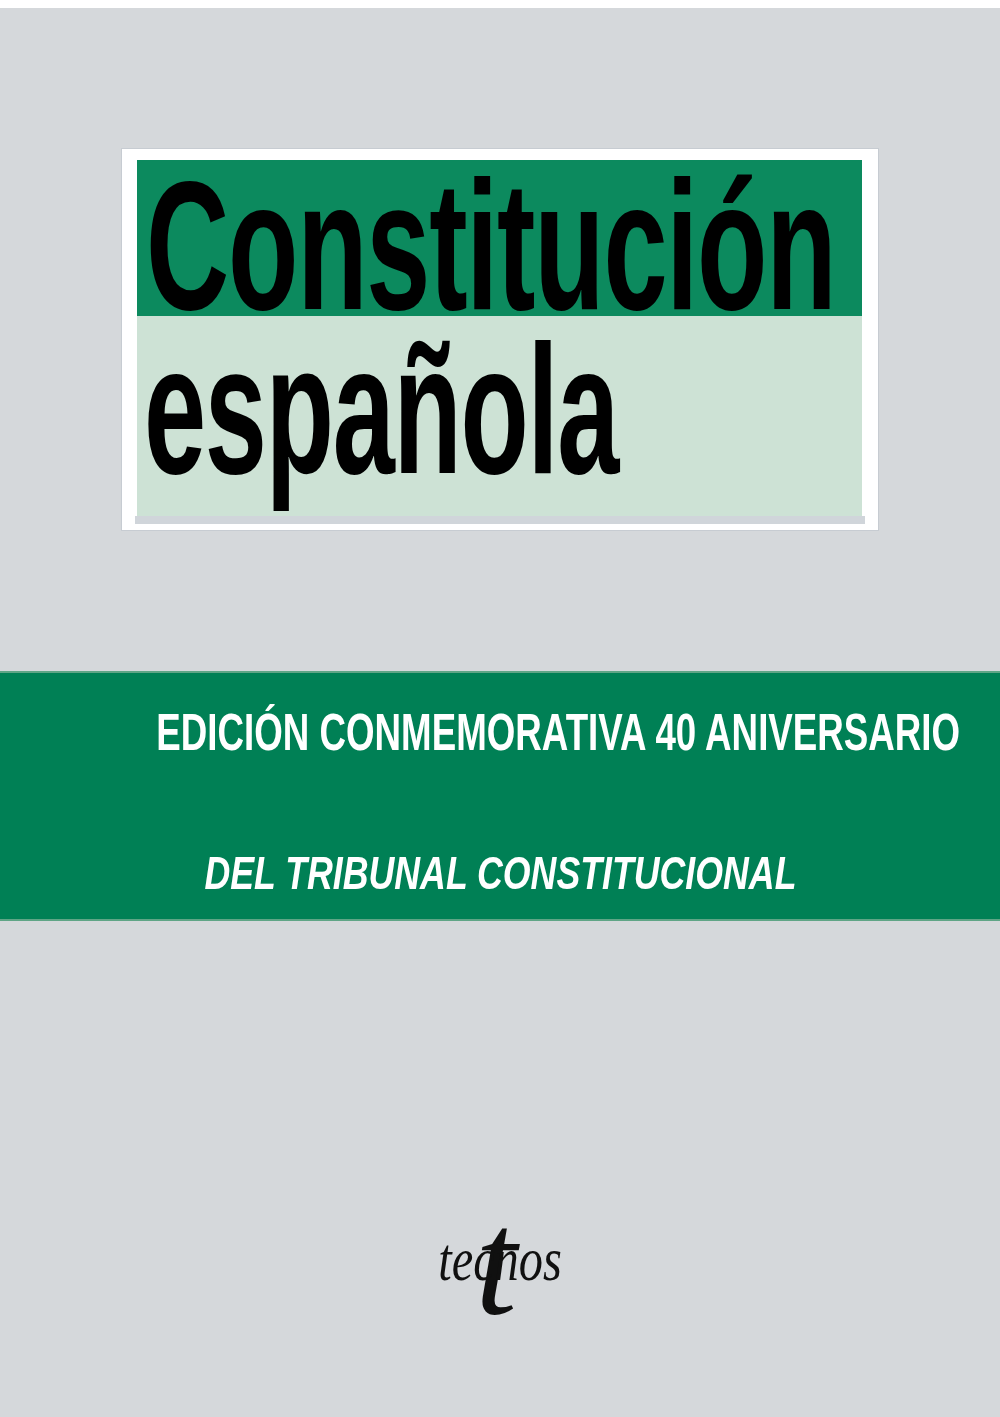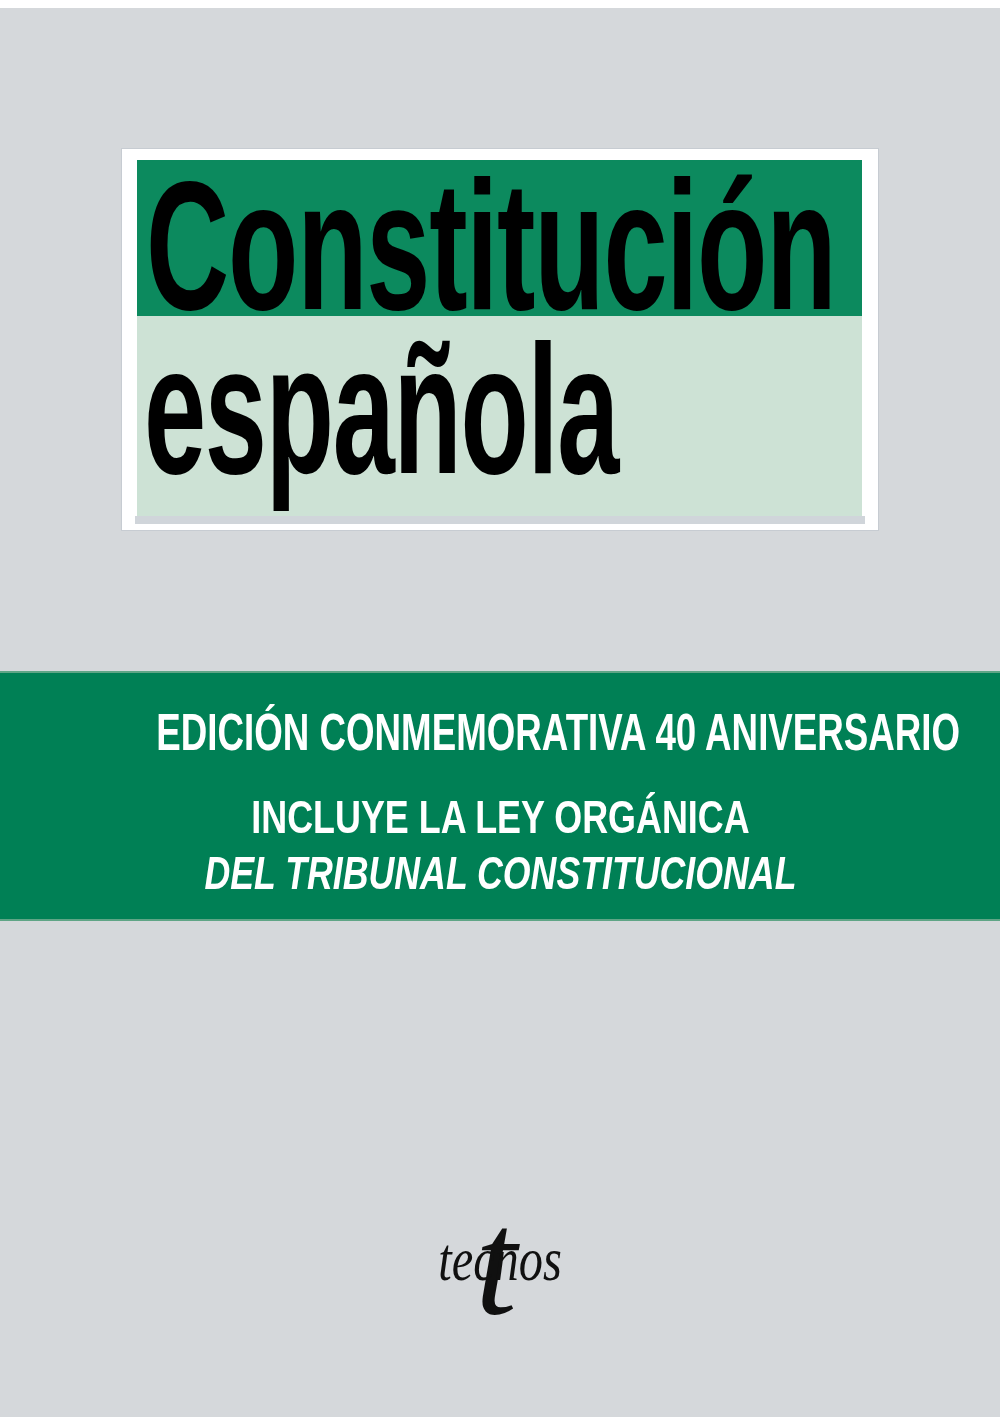--- a/index.html
+++ b/index.html
@@ -141,23 +141,20 @@
         <span class="squeeze">española</span>
       </div>
     </div>
     <div class="inner-bottom-shade"></div>
   </div>
 
   <div class="banner">
     <div class="banner-line bl1">
       <span class="squeeze">EDICIÓN CONMEMORATIVA 40 ANIVERSARIO</span>
     </div>
-    <div class="banner-line bl2">
-      <span class="squeeze">INCLUYE LA LEY ORGÁNICA</span>
-    </div>
     <div class="banner-line bl3">
       <span class="squeeze">DEL TRIBUNAL CONSTITUCIONAL</span>
     </div>
   </div>
 
   <div class="logo">
     <span class="logo-t">t</span>
     <span class="logo-word">tecnos</span>
   </div>
 

